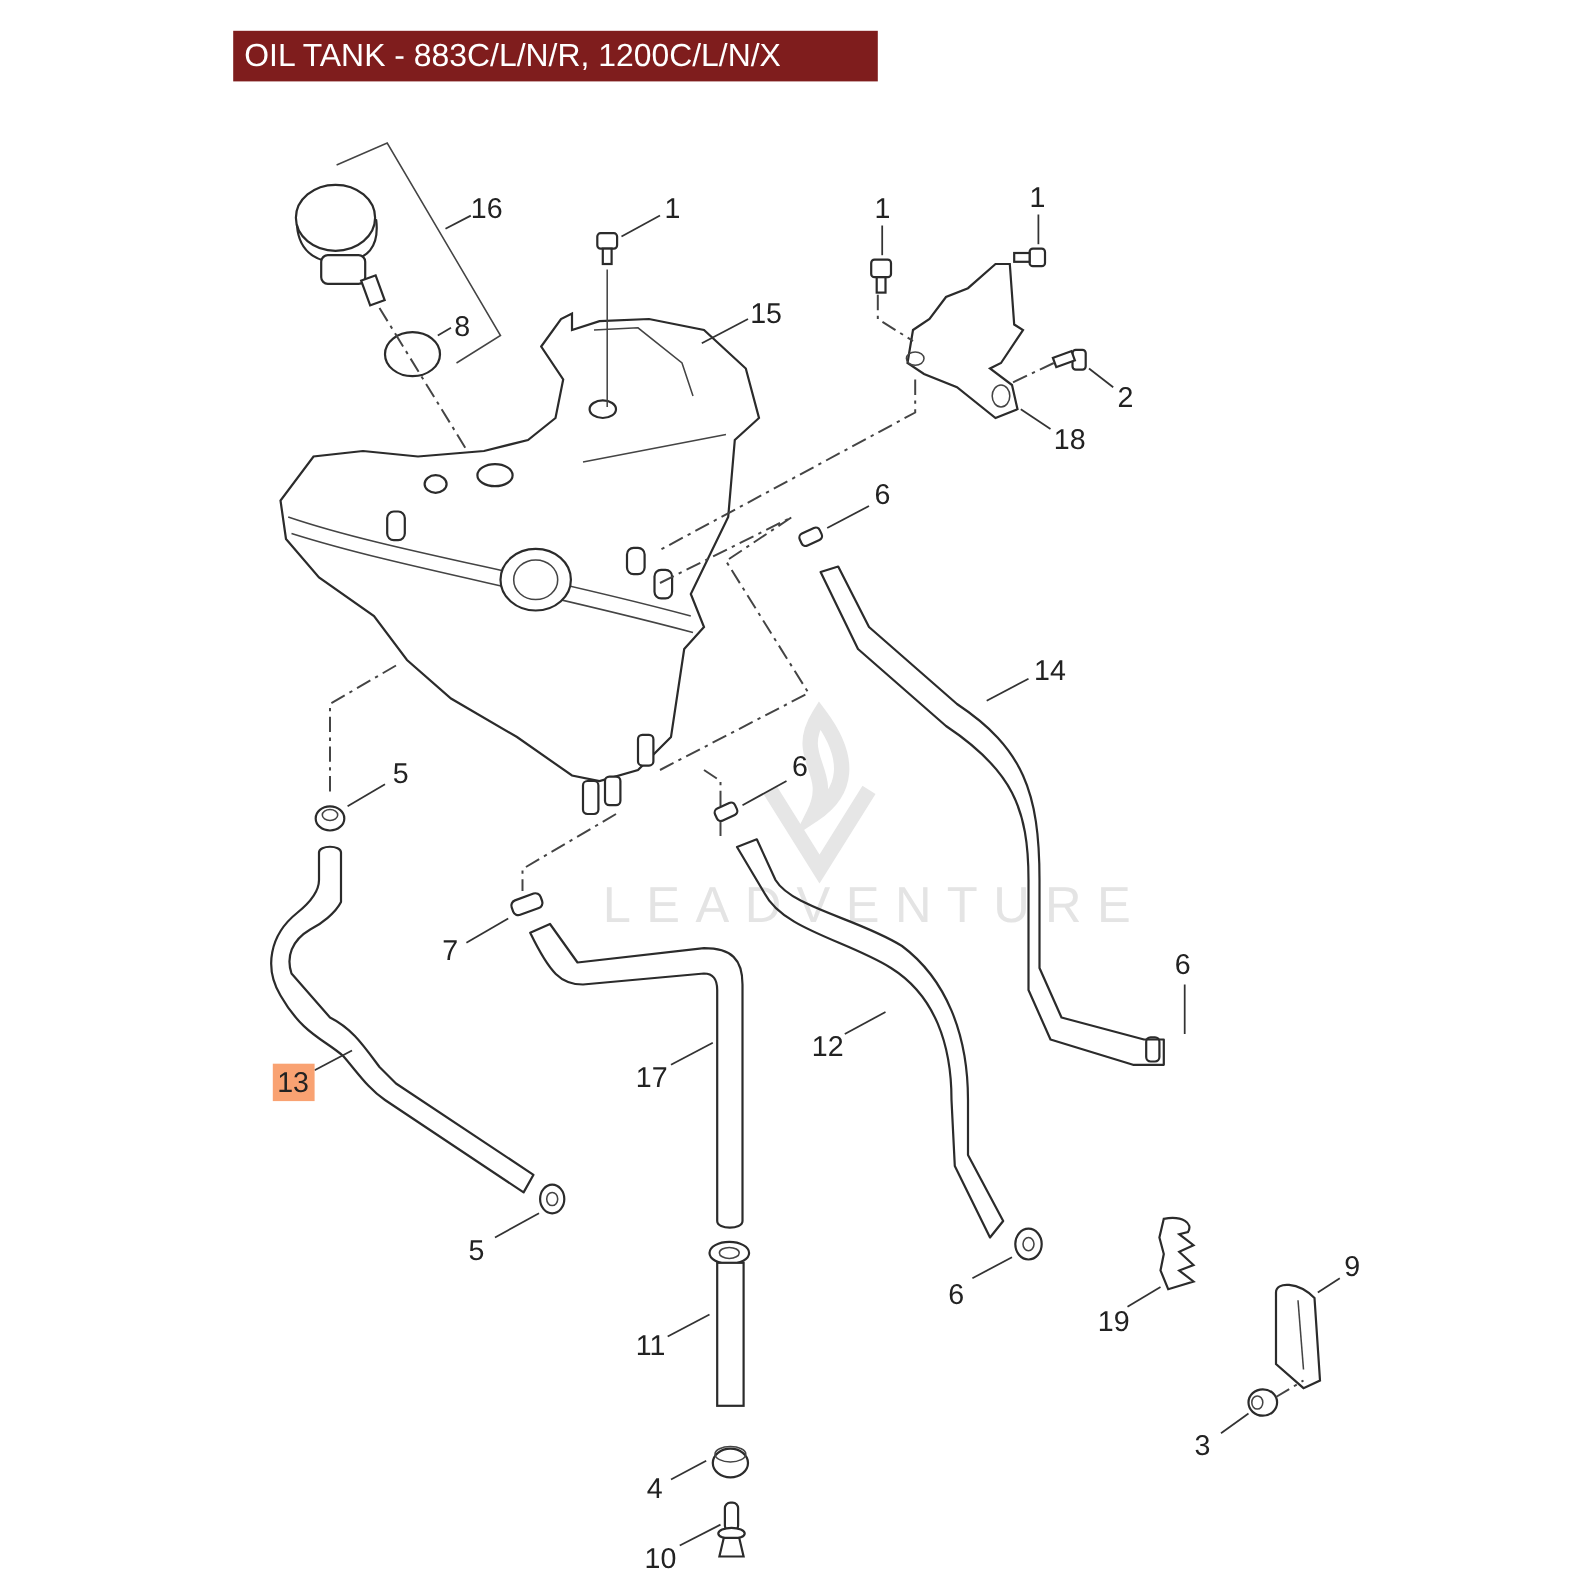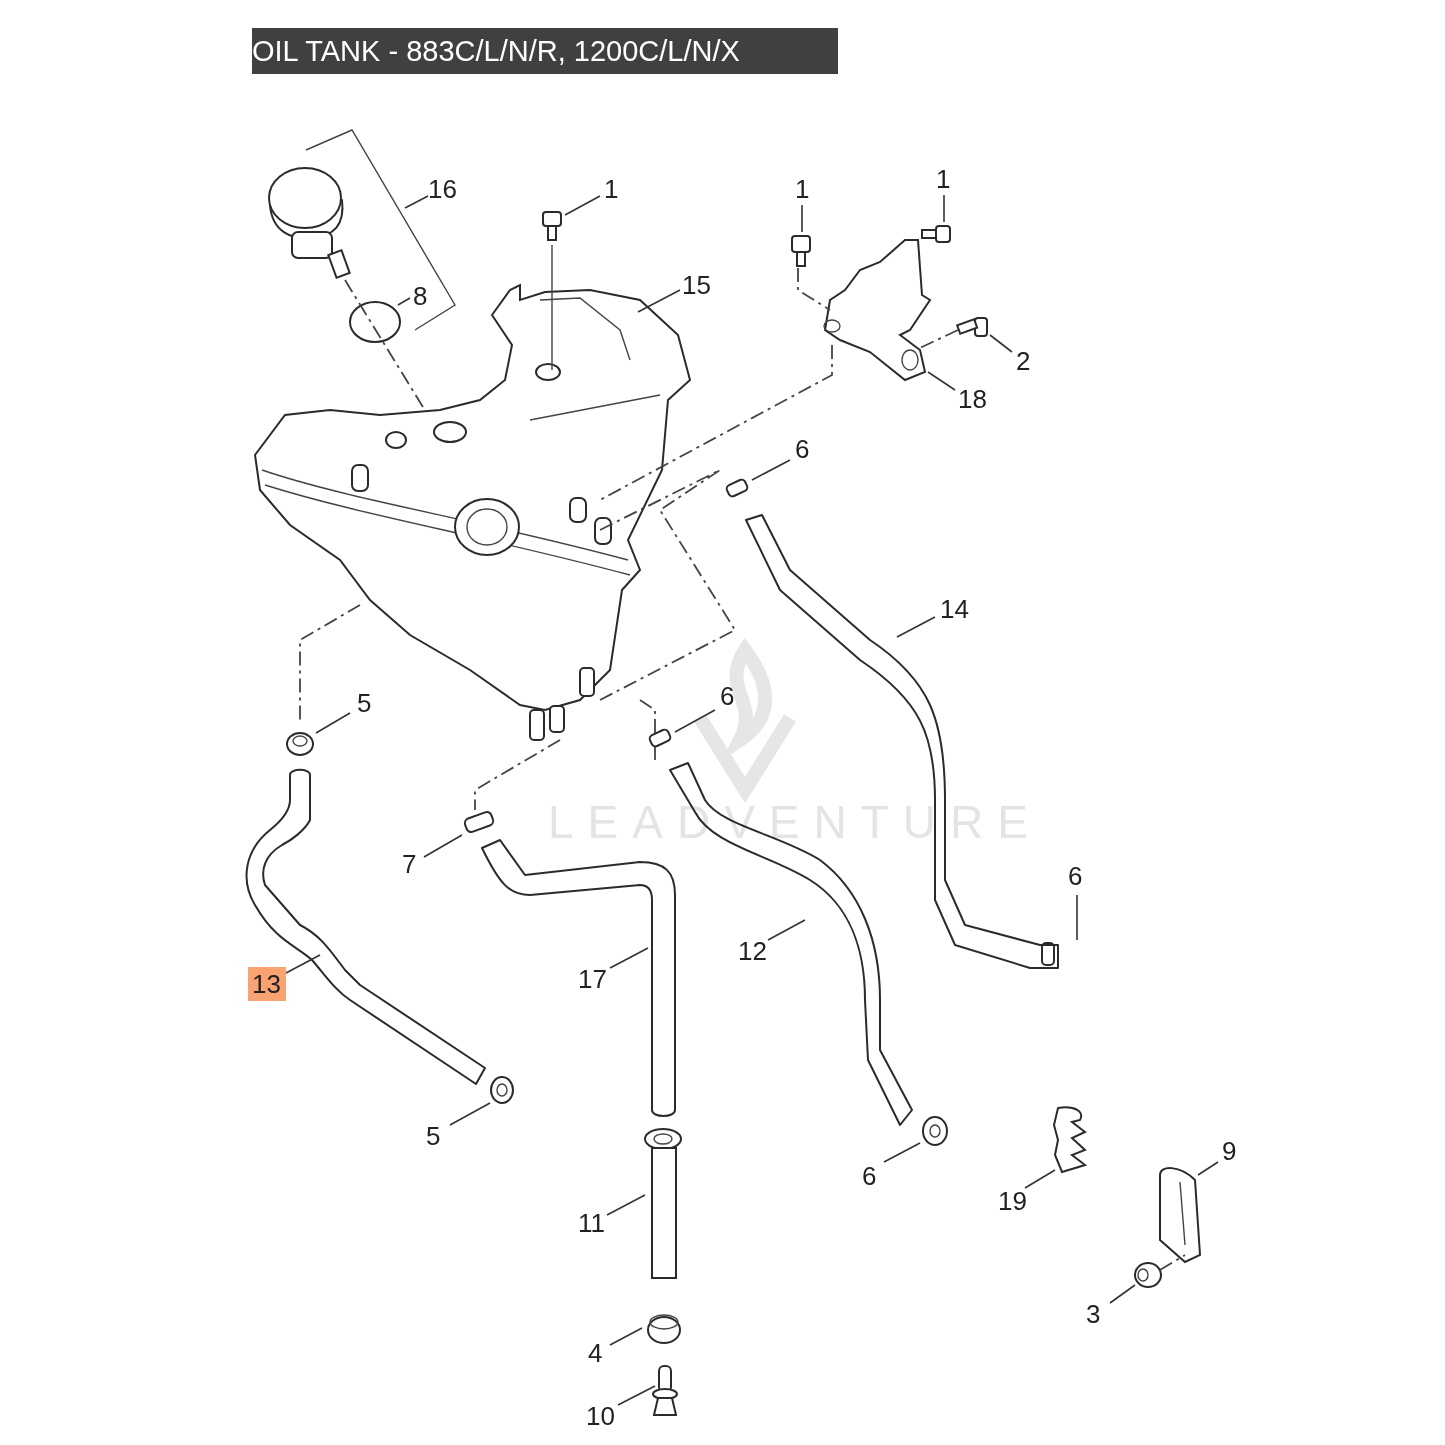--- a/index.html
+++ b/index.html
@@ -1,20 +1,20 @@
 <!DOCTYPE html>
 <html><head>
 <meta charset="utf-8">
 <style>
   html, body { margin: 0; padding: 0; background: #ffffff; }
   body { width: 1445px; height: 1445px; position: relative; overflow: hidden;
          font-family: "Liberation Sans", sans-serif; }
   #title-bar { position: absolute; left: 212px; top: 28px; width: 586px; height: 46px;
-               background: #404040; color: #fff; display: flex; align-items: center;
-               box-sizing: border-box; font-size: 29px; letter-spacing: 0px; margin-left: 40px; }
+               background: #7f1d1d; color: #fff; display: flex; align-items: center;
+               padding-left: 10px; box-sizing: border-box; font-size: 29px; letter-spacing: 0px; }
   svg#diagram { position: absolute; left: 0; top: 0; }
   .part { fill: none; stroke: #2b2b2b; stroke-width: 2; stroke-linejoin: round; stroke-linecap: round; }
   .part-fill { fill: #fff; stroke: #2b2b2b; stroke-width: 2; }
   .thin { fill: none; stroke: #444; stroke-width: 1.4; }
   .dash { fill: none; stroke: #444; stroke-width: 1.8; stroke-dasharray: 14 5 3 5; }
   .leader { stroke: #333; stroke-width: 1.6; }
   .callout { font-family: "Liberation Sans", sans-serif; font-size: 26px; fill: #222; }
   .hl { fill: #f9a272; }
   .wm { fill: #e4e4e4; font-family: "Liberation Sans", sans-serif; font-size: 46px; letter-spacing: 14px; }
   .wm-shape { fill: none; stroke: #e6e6e6; stroke-width: 14; }

